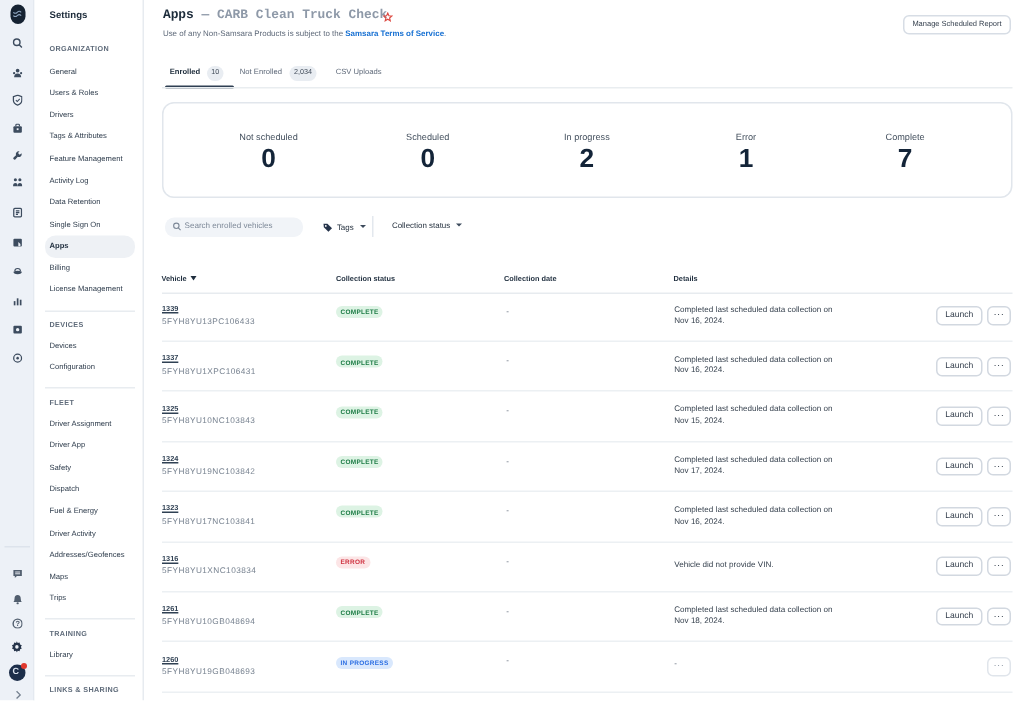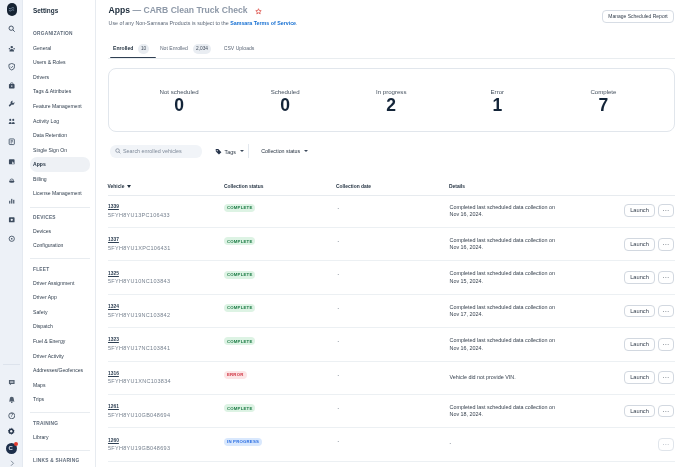--- a/index.html
+++ b/index.html
@@ -10,21 +10,21 @@
 #side { position:absolute; left:23px; top:0; width:73px; height:467px;
   background:#fff; border-right:1px solid #e7ebf0; }
 .stitle { position:absolute; left:10px; font-size:6.4px; font-weight:bold; color:#1c2b3a; }
 .slabel { position:absolute; left:10px; font-size:4.8px; font-weight:bold; color:#5f6b7a; letter-spacing:.25px; }
 .sitem  { position:absolute; left:10px; font-size:5.1px; color:#2e3c4c; white-space:nowrap; }
 .sitem.act { font-weight:bold; color:#1f2e3e; }
 .spill { position:absolute; left:7px; width:60px; height:14.5px; background:#eef1f5; border-radius:7px; }
 .ssep { position:absolute; left:7px; width:60px; border-top:1px solid #e8ecf0; }
 #main { position:absolute; left:96px; top:0; width:588px; height:467px; background:#fff; }
 .abs { position:absolute; }
-#title { left:12.6px; top:4.6px; font-size:8.6px; font-weight:bold; color:#8e99a8; white-space:nowrap; }
+#title { left:12.6px; top:4.6px; font-size:8.6px; font-weight:bold; color:#8e99a8; white-space:nowrap;font-family:Liberation Mono, monospace; }
 #title b { color:#1c2b3a; }
 #subtitle { left:12.6px; top:19.8px; font-size:5.3px; color:#5d6878; white-space:nowrap; }
 #subtitle a { color:#156fd2; text-decoration:none; font-weight:bold; }
 #mgrbtn { left:506px; top:10px; width:72px; height:13px; border:1px solid #d7dde5; border-radius:4px;
   font-size:5px; color:#36414f; text-align:center; line-height:11.5px; background:#fff; }
 .tab { position:absolute; top:44.8px; font-size:5.1px; color:#5d6878; white-space:nowrap; }
 .tab b { color:#1c2b3a; }
 .tbadge { position:absolute; background:#e9edf2; color:#424d5b; border-radius:5px;
   font-size:4.8px; height:9.6px; line-height:9.6px; padding:0 3px; top:44.2px; }
 #tabline { left:12px; top:58.2px; width:566.5px; border-top:1px solid #e9edf0; }

